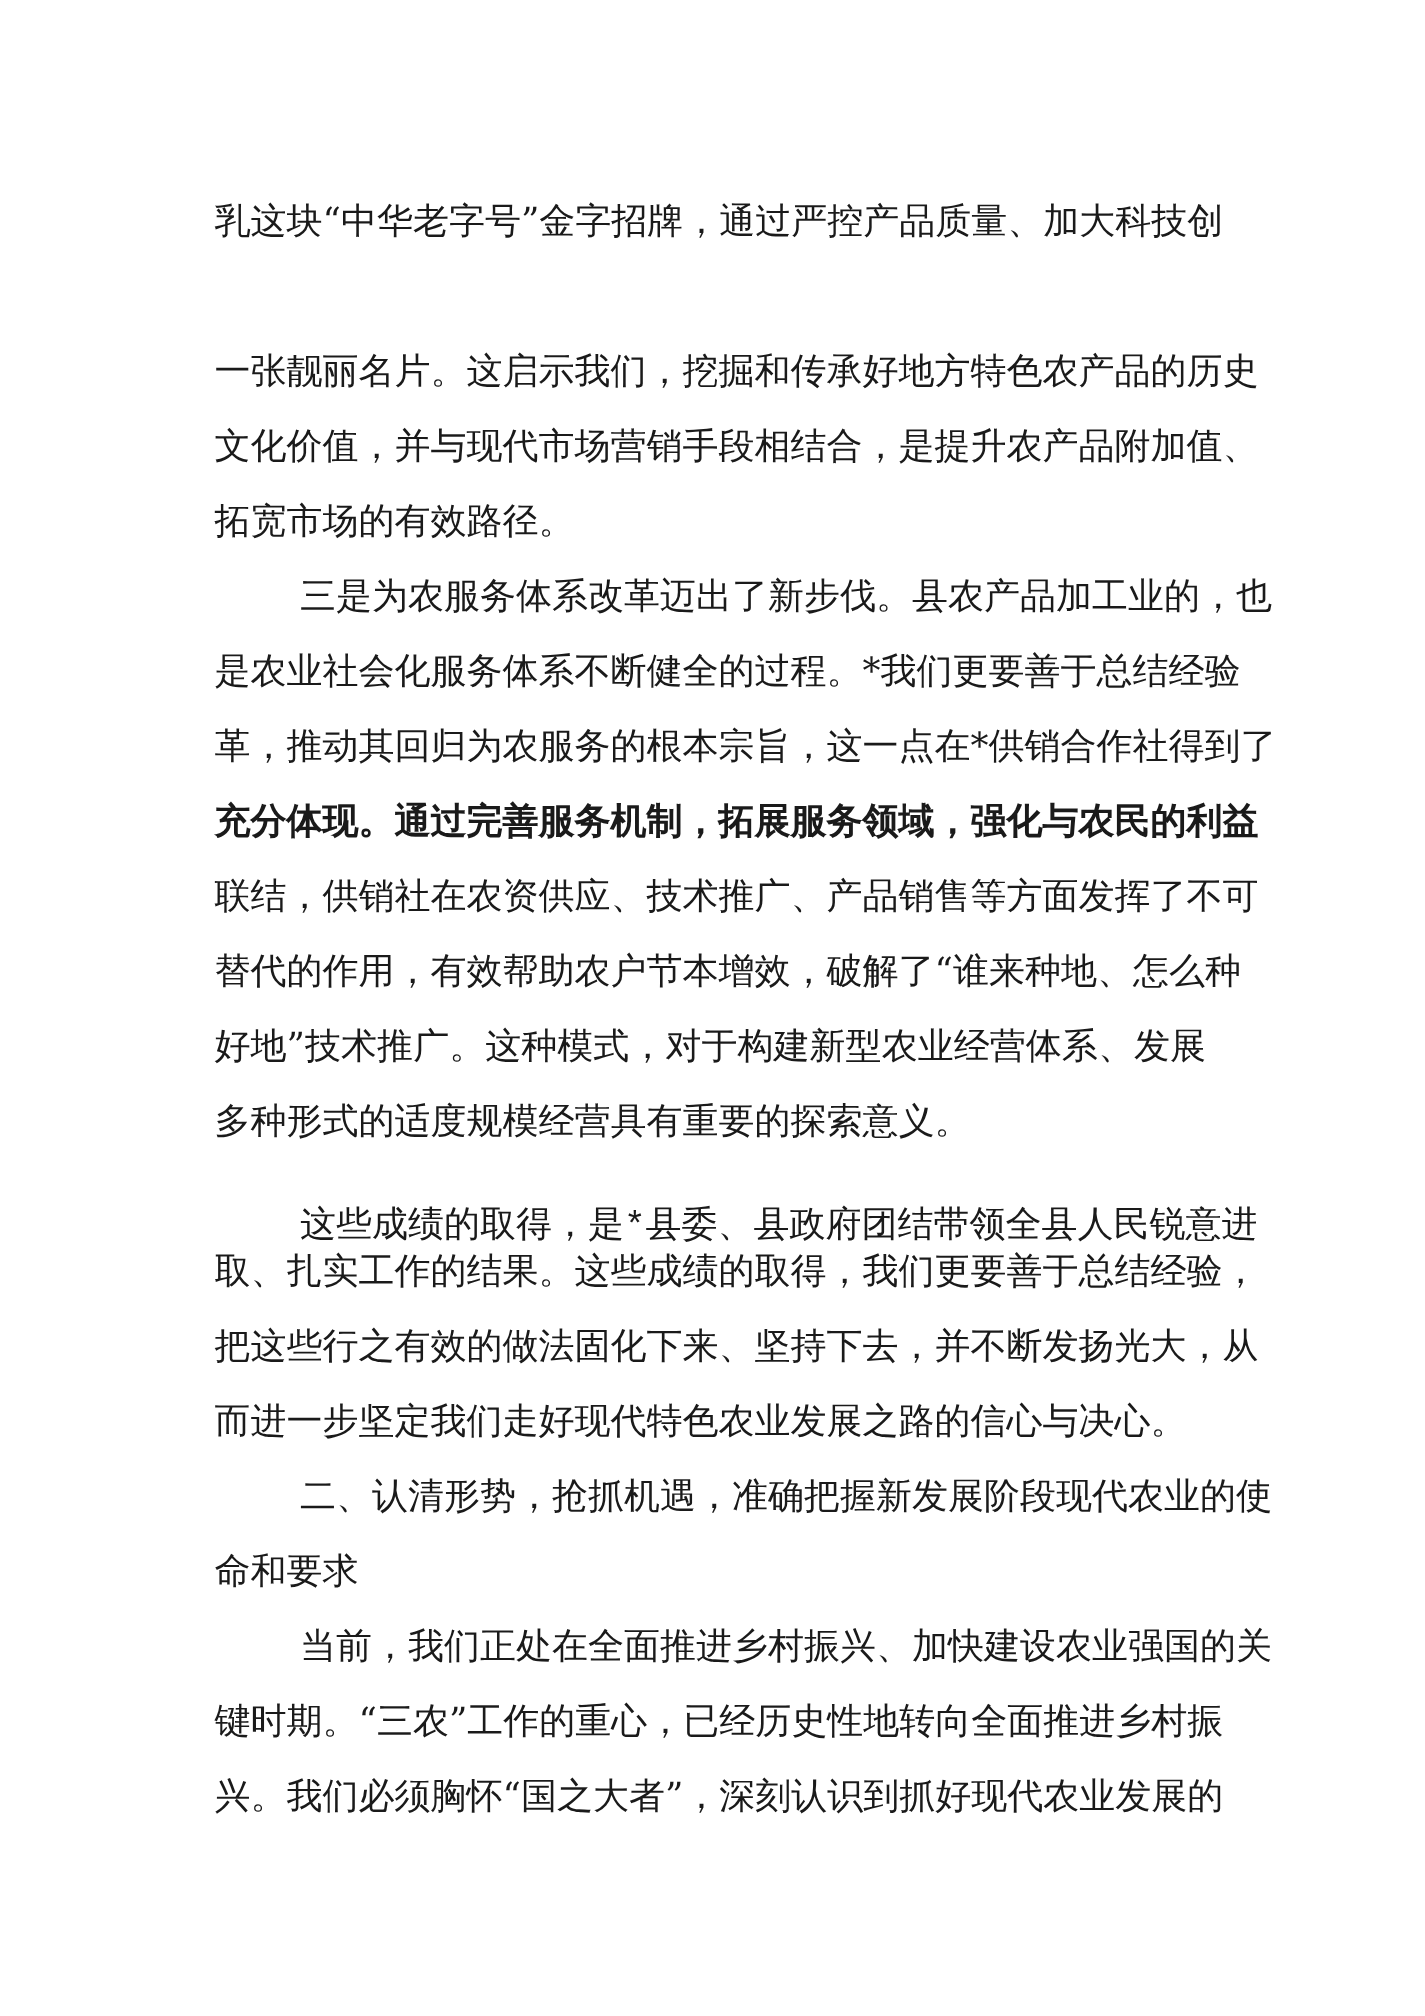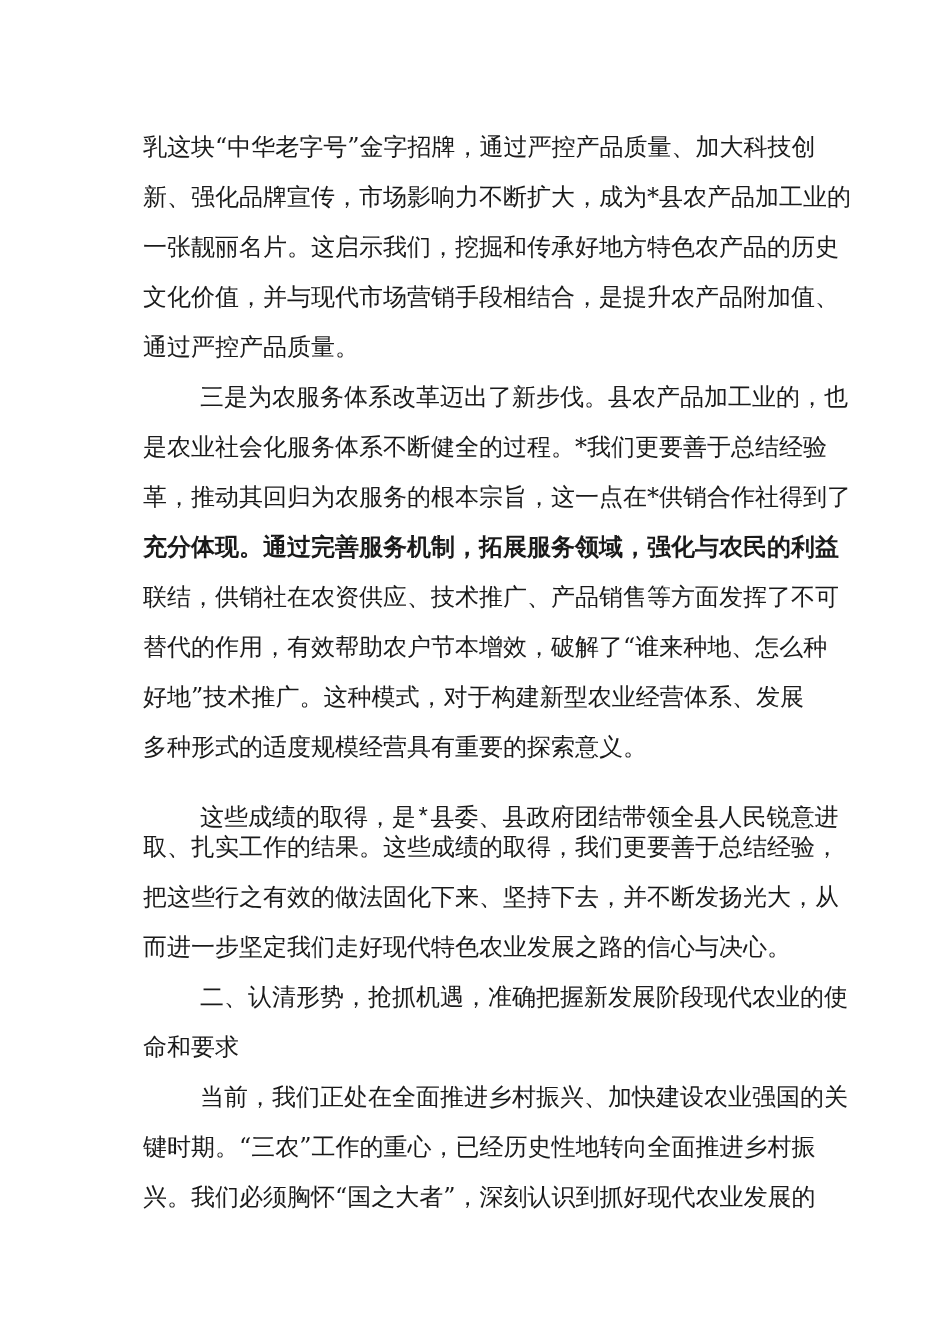--- a/index.html
+++ b/index.html
@@ -39,24 +39,23 @@
     }
     .line.last {
       text-align-last: left;
     }
   </style>
 </head>
 <body>
 
 <div class="page">
   <div class="line" style="top:132px;">乳这块“中华老字号”金字招牌，通过严控产品质量、加大科技创</div>
-  <div class="line" style="top:182px;">新、强化品牌宣传，市场影响力不断扩大，成为*县农产品加工业的</div>
   <div class="line" style="top:232px;">一张靓丽名片。这启示我们，挖掘和传承好地方特色农产品的历史</div>
   <div class="line" style="top:282px;">文化价值，并与现代市场营销手段相结合，是提升农产品附加值、</div>
-  <div class="line last" style="top:332px;">通过严控产品质量。</div>
+  <div class="line last" style="top:332px;">拓宽市场的有效路径。</div>
 
   <div class="line indent" style="top:382px;">三是为农服务体系改革迈出了新步伐。县农产品加工业的，也</div>
   <div class="line" style="top:432px;">是农业社会化服务体系不断健全的过程。*我们更要善于总结经验</div>
   <div class="line" style="top:482px;">革，推动其回归为农服务的根本宗旨，这一点在*供销合作社得到了</div>
   <div class="line" style="top:532px;font-weight:bold;">充分体现。通过完善服务机制，拓展服务领域，强化与农民的利益</div>
   <div class="line" style="top:582px;">联结，供销社在农资供应、技术推广、产品销售等方面发挥了不可</div>
   <div class="line" style="top:632px;">替代的作用，有效帮助农户节本增效，破解了“谁来种地、怎么种</div>
   <div class="line" style="top:682px;">好地”技术推广。这种模式，对于构建新型农业经营体系、发展</div>
   <div class="line last" style="top:732px;">多种形式的适度规模经营具有重要的探索意义。</div>
 

